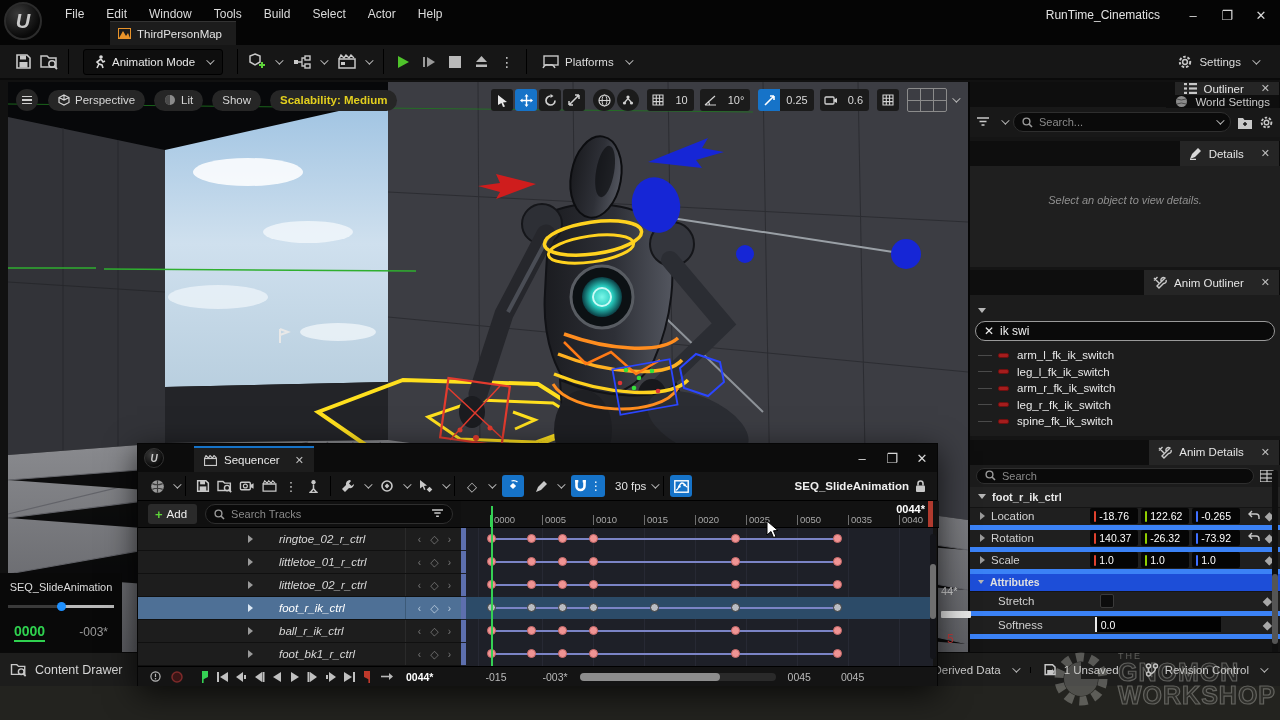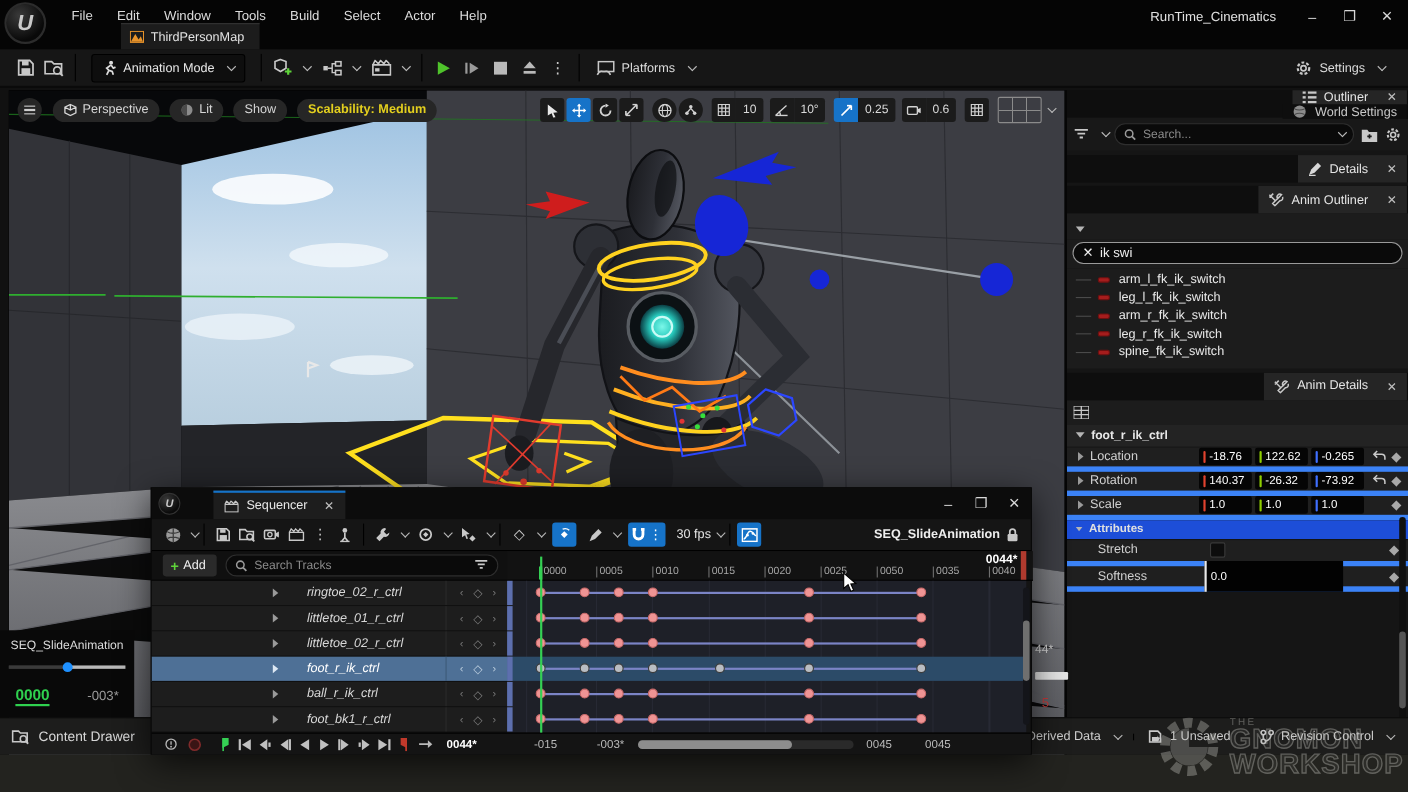--- a/index.html
+++ b/index.html
@@ -543,20 +543,23 @@
     <div class="rp-tabrow" style="margin-top:4px">
       <div class="rp-tab">
         <svg width="13" height="13" viewBox="0 0 13 13">
             <path d="M1 12 L3 7 L9 1 L12 4 L6 10 Z" fill="#d8d8d8"></path>
             <line x1="1" y1="12.5" x2="7" y2="12.5" stroke="#d8d8d8" stroke-width="1.5"></line>
           </svg>
         <span>Details</span>
         <span class="x">✕</span>
       </div>
     </div>
+    <div style="height:101px;background:#1f1f1f;display:flex;align-items:flex-start;justify-content:center;padding-top:28px">
+      <span id="details-empty">Select an object to view details.</span>
+    </div>
 
     <div class="rp-tabrow" style="margin-top:3px">
       <div class="rp-tab">
         <svg width="14" height="13" viewBox="0 0 14 13">
             <path d="M1 2 L6 7 M4.5 1 L1 4.5 M8 6 L12 2 a2.5 2.5 0 0 0-3.5 3.5 L4 10 l2 2 l4.5-4.5 A2.5 2.5 0 0 0 13 4" stroke="#c8c8c8" stroke-width="1.4" fill="none"></path>
           </svg>
         <span>Anim Outliner</span>
         <span class="x">✕</span>
       </div>
     </div>
@@ -598,20 +601,27 @@
     <div class="rp-tabrow" style="margin-top:4px">
       <div class="rp-tab">
         <svg width="14" height="13" viewBox="0 0 14 13">
             <path d="M1 2 L6 7 M4.5 1 L1 4.5 M8 6 L12 2 a2.5 2.5 0 0 0-3.5 3.5 L4 10 l2 2 l4.5-4.5 A2.5 2.5 0 0 0 13 4" stroke="#c8c8c8" stroke-width="1.4" fill="none"></path>
           </svg>
         <span>Anim Details</span>
         <span class="x">✕</span>
       </div>
     </div>
     <div class="row" style="height:22px;background:#1c1c1c;padding:0 6px;gap:6px">
+      <div class="search-pill" style="height:16px">
+        <svg width="11" height="11" viewBox="0 0 11 11">
+            <circle cx="4.5" cy="4.5" r="3.4" fill="none" stroke="#9a9a9a" stroke-width="1.4"></circle>
+            <line x1="7" y1="7" x2="10" y2="10" stroke="#9a9a9a" stroke-width="1.6"></line>
+          </svg>
+        <span>Search</span>
+      </div>
       <svg width="14" height="12" viewBox="0 0 14 12">
           <rect x="0" y="0" width="14" height="12" fill="none" stroke="#c8c8c8" stroke-width="1.4"></rect>
           <line x1="0" y1="4" x2="14" y2="4" stroke="#c8c8c8" stroke-width="1.2"></line>
           <line x1="0" y1="8" x2="14" y2="8" stroke="#c8c8c8" stroke-width="1.2"></line>
           <line x1="7" y1="0" x2="7" y2="12" stroke="#c8c8c8" stroke-width="1.2"></line>
         </svg>
     </div>
     <div class="row" style="height:21px;background:#232323;border-bottom:1px solid #141414">
       <span class="tri-d"></span>
       <span style="font-size:11px;font-weight:bold;color:#e8e8e8">foot_r_ik_ctrl</span>
@@ -686,21 +696,21 @@
       <span class="tri-d" style="border-top-width:4px;border-left-width:3.5px;border-right-width:3.5px"></span>
       <span style="font-size:10.5px;font-weight:bold;color:#e0e0e0">Attributes</span>
     </div>
     <div class="prop-row" style="height:24px">
       <span style="margin-left:28px">Stretch</span>
       <span style="margin-left:66px;width:14px;height:14px;background:#0d0d0d;border:1px solid #3a3a3a;border-radius:2px"></span>
       <span class="diamond" style="margin-left:auto;margin-right:8px">◆</span>
     </div>
     <div class="prop-row" style="height:23px">
       <span style="margin-left:28px">Softness</span>
-      <span style="margin-left:52px;width:126px;height:28px;background:#020202;border-left:2px solid #e8e8e8;display:flex;align-items:center;padding-left:4px;font-size:10.5px;color:#fff">
+      <span style="margin-left:52px;width:126px;height:15px;background:#020202;border-left:2px solid #e8e8e8;display:flex;align-items:center;padding-left:4px;font-size:10.5px;color:#fff">
           <span>0.0</span>
         </span>
       <span class="diamond" style="margin-left:auto;margin-right:8px">◆</span>
     </div>
     <div class="abs" style="right:2px;top:388px;width:6px;height:260px;background:#101010;border-radius:3px">
         <i style="display:block;width:6px;height:70px;background:#555;border-radius:3px;margin-top:104px"></i>
       </div>
   </div>
 
   <div id="sequencer" class="abs">

